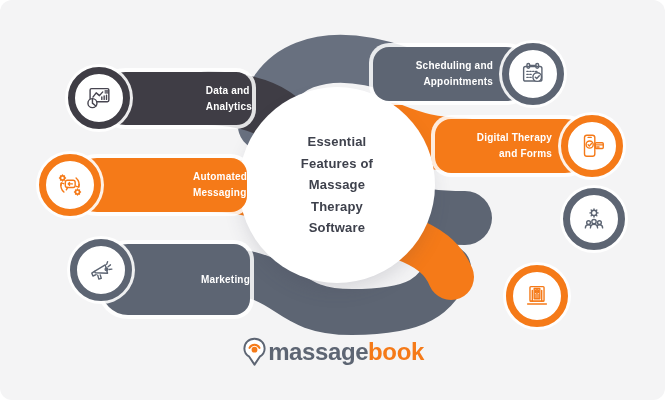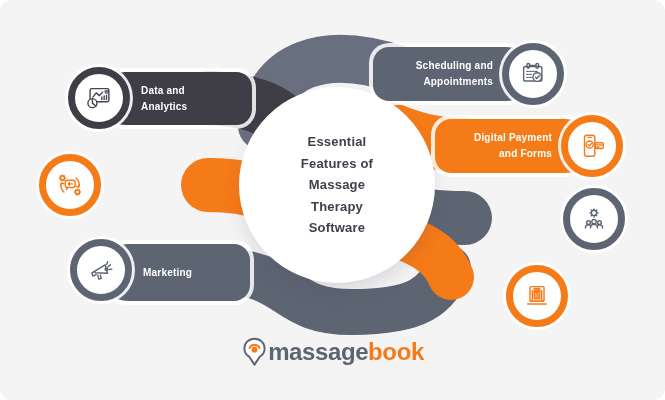--- a/index.html
+++ b/index.html
@@ -13,21 +13,21 @@
   }
   .center-title{
     font-weight:bold;font-size:13px;line-height:21.5px;color:#3e414c;white-space:pre-line;letter-spacing:.2px;
   }
   .pill{
     position:absolute;display:flex;align-items:center;box-sizing:border-box;z-index:10;
     color:#ffffff;font-weight:bold;font-size:10px;line-height:16px;letter-spacing:.2px;
     box-shadow:0 0 0 4px rgba(255,255,255,.85);
   }
   .pill .pill-label{white-space:pre-line;}
-  .pill.left{justify-content:flex-start;padding-left:42px;border-radius:27px 16px 16px 27px;}
+  .pill.left{justify-content:flex-end;padding-left:42px;border-radius:27px 16px 16px 27px;}
   .pill.right{justify-content:flex-end;padding-right:40px;text-align:right;border-radius:16px 27px 27px 16px;}
   .bg-dark{background:#3f3d45;}
   .bg-slate{background:#5d6573;}
   .bg-orange{background:#f57a18;}
   .badge{
     position:absolute;width:48px;height:48px;background:#ffffff;border-radius:50%;z-index:12;
     display:flex;align-items:center;justify-content:center;
     box-shadow:0 0 0 3px rgba(255,255,255,.9);
   }
   .bd-dark{border:7px solid #3f3d45;}
@@ -76,37 +76,41 @@
     <svg class="ic ic-dark" width="30" height="30" viewBox="0 0 32 32">
       <rect x="6.5" y="6" width="20" height="14" rx="1.5"></rect>
       <polyline points="9.5,15 13,10.5 16.5,13.5 20,9.5"></polyline>
       <path d="M22.5 8.5h3.5 M22.5 10.5h3.5"></path>
       <path d="M19 17.5v-2.6 M21.5 17.5v-3.6 M24 17.5v-4.6"></path>
       <circle cx="9" cy="21.5" r="4.8" fill="#fff"></circle>
       <path d="M9 21.5v-4.8 M9 21.5l3.6 3"></path>
     </svg>
   </div>
 
+  <div class="pill left bg-orange" style="left:70px;top:158px;width:177px;height:54px;">
+    <span class="pill-label">Automated
+Messaging</span>
+  </div>
   <div class="badge bd-orange" style="left:39px;top:154px;">
     <svg class="ic ic-orange" width="30" height="30" viewBox="0 0 32 32">
       <path d="M22.5 8.5a9.5 9.5 0 0 1 2.8 9.5"></path>
       <path d="M25.8 15.5l-.5 2.8-2.6-.9"></path>
       <path d="M9.5 23.5a9.5 9.5 0 0 1-2.8-9.5"></path>
       <path d="M6.2 16.5l.5-2.8 2.6.9"></path>
       <rect x="11" y="11" width="10.5" height="7.6" rx="2.2"></rect>
       <path d="M13.5 18.6l-1.4 2.6"></path>
       <path d="M18.5 14.8h-4.4 M14.1 14.8l1.4-1.4 M14.1 14.8l1.4 1.4"></path>
       <circle cx="8" cy="8.5" r="2.3"></circle>
       <path d="M8 5.3v1 M8 10.7v1 M4.8 8.5h1 M10.2 8.5h1 M5.9 6.4l.7.7 M9.4 9.9l.7.7 M10.1 6.4l-.7.7 M6.6 9.9l-.7.7"></path>
       <circle cx="24" cy="23.5" r="2.3"></circle>
       <path d="M24 20.3v1 M24 25.7v1 M20.8 23.5h1 M26.2 23.5h1 M21.9 21.4l.7.7 M25.4 24.9l.7.7 M26.1 21.4l-.7.7 M22.6 24.9l-.7.7"></path>
     </svg>
   </div>
 
-  <div class="pill left bg-slate" style="left:101px;top:244px;width:149px;height:57px;">
+  <div class="pill left bg-slate" style="left:101px;top:244px;width:149px;height:71px;">
     <span class="pill-label">Marketing</span>
   </div>
   <div class="badge bd-slate" style="left:70px;top:239px;">
     <svg class="ic ic-slate" width="30" height="30" viewBox="0 0 32 32">
       <path d="M9 17.5l11.5-7 2.5 9-13.2-.6z"></path>
       <path d="M9 17.5l-2.8 1.9 1.2 3 3.4-1.5"></path>
       <path d="M12.5 21.5l1.2 4.2 2.6-.7-1.1-3.8"></path>
       <path d="M23.5 12.5l2.6-2 M24.6 15.5l3-.4 M22 10l1-2.8"></path>
       <circle cx="21.8" cy="15.2" r="1.4"></circle>
     </svg>
@@ -122,21 +126,21 @@
       <rect x="9.5" y="4.8" width="3" height="5" rx="1.5"></rect>
       <rect x="19" y="4.8" width="3" height="5" rx="1.5"></rect>
       <path d="M12.5 7h6.5"></path>
       <path d="M9.5 13.2h1.4 M12.6 13.2H14 M15.7 13.2h1.4 M18.8 13.2h1.4 M9.5 16.4h1.4 M12.6 16.4H14 M9.5 19.6h1.4 M12.6 19.6H14"></path>
       <circle cx="20.5" cy="19.3" r="4.6" fill="#fff"></circle>
       <path d="M18.5 19.4l1.5 1.5 2.7-3"></path>
     </svg>
   </div>
 
   <div class="pill right bg-orange" style="left:435px;top:119px;width:157px;height:54px;">
-    <span class="pill-label">Digital Payment
+    <span class="pill-label">Digital Therapy
 and Forms</span>
   </div>
   <div class="badge bd-orange" style="left:561px;top:115px;">
     <svg class="ic ic-orange" width="30" height="30" viewBox="0 0 32 32">
       <rect x="8" y="4.5" width="11" height="22.5" rx="2.5" fill="#fff"></rect>
       <path d="M11.8 6.8h3.4"></path>
       <circle cx="13.5" cy="14.5" r="3.8"></circle>
       <path d="M11.9 14.6l1.3 1.3 2.3-2.6"></path>
       <rect x="19.5" y="12.5" width="8.5" height="6.2" rx="1" fill="#fff"></rect>
       <path d="M19.5 14.8H28 M21 17h2.5"></path>

